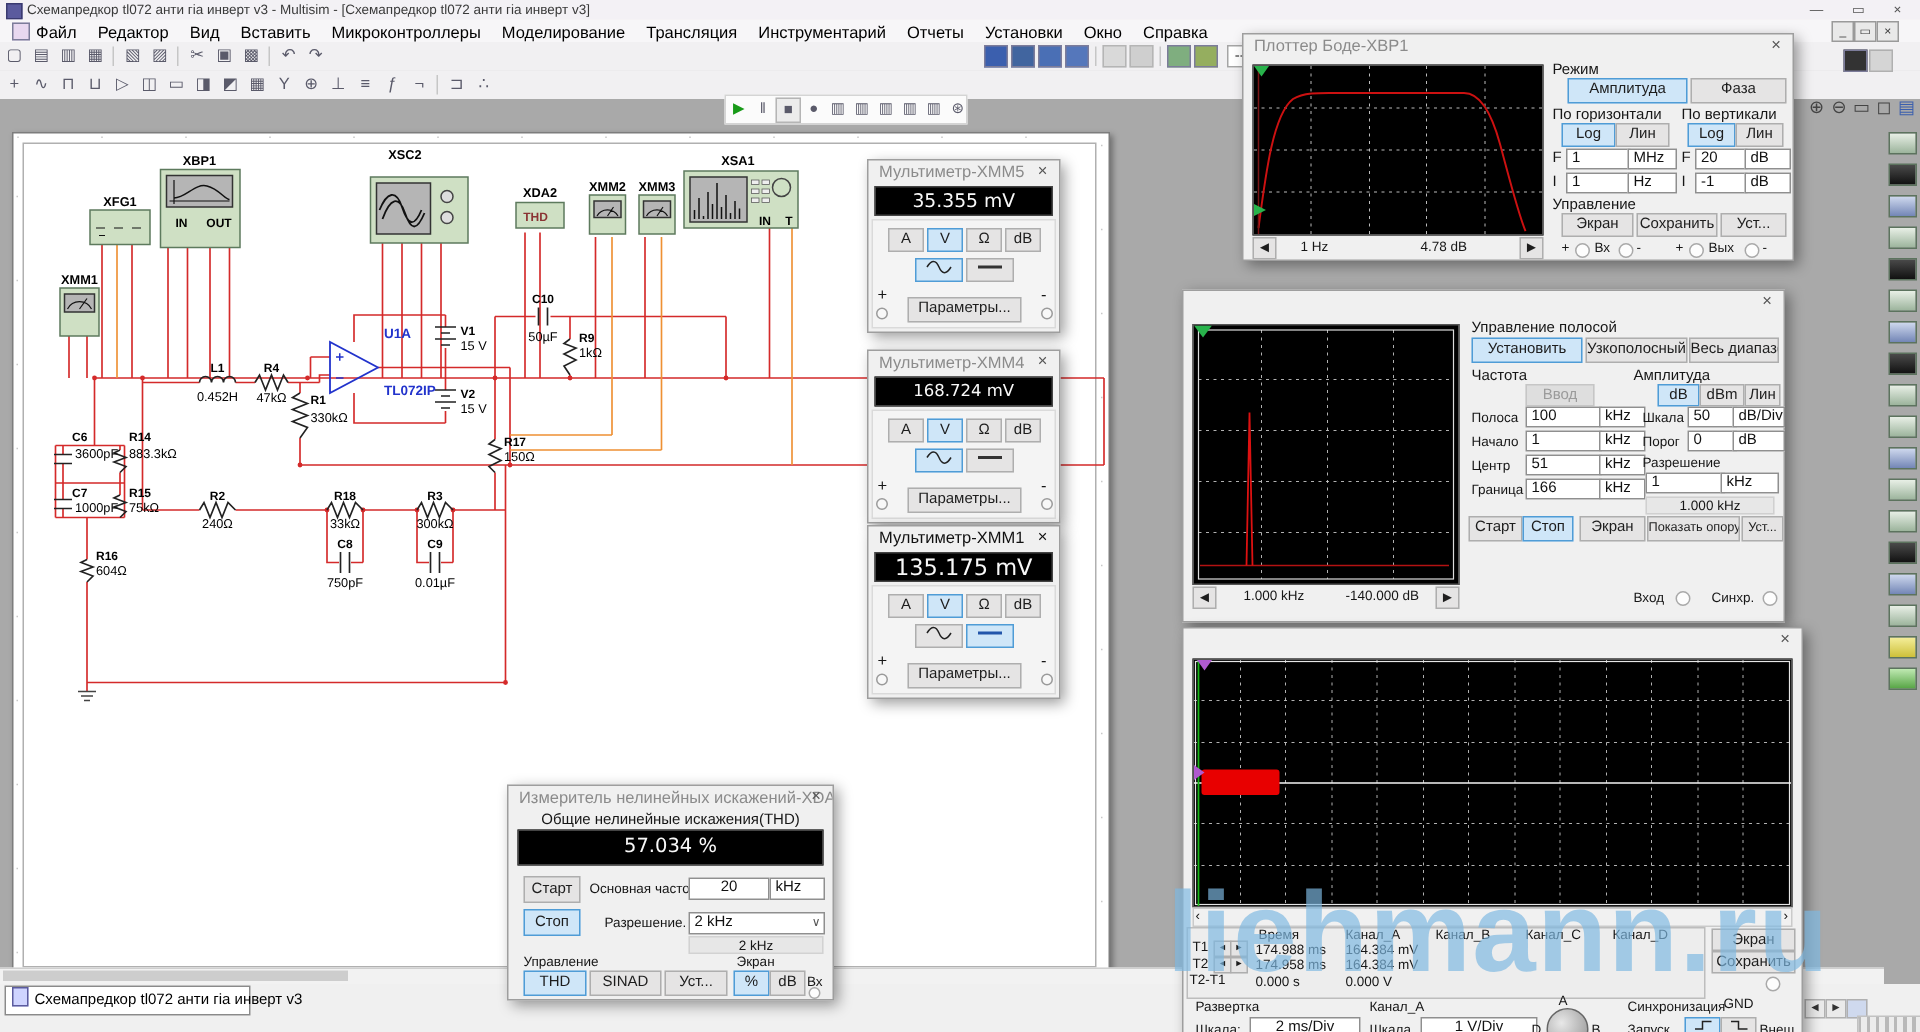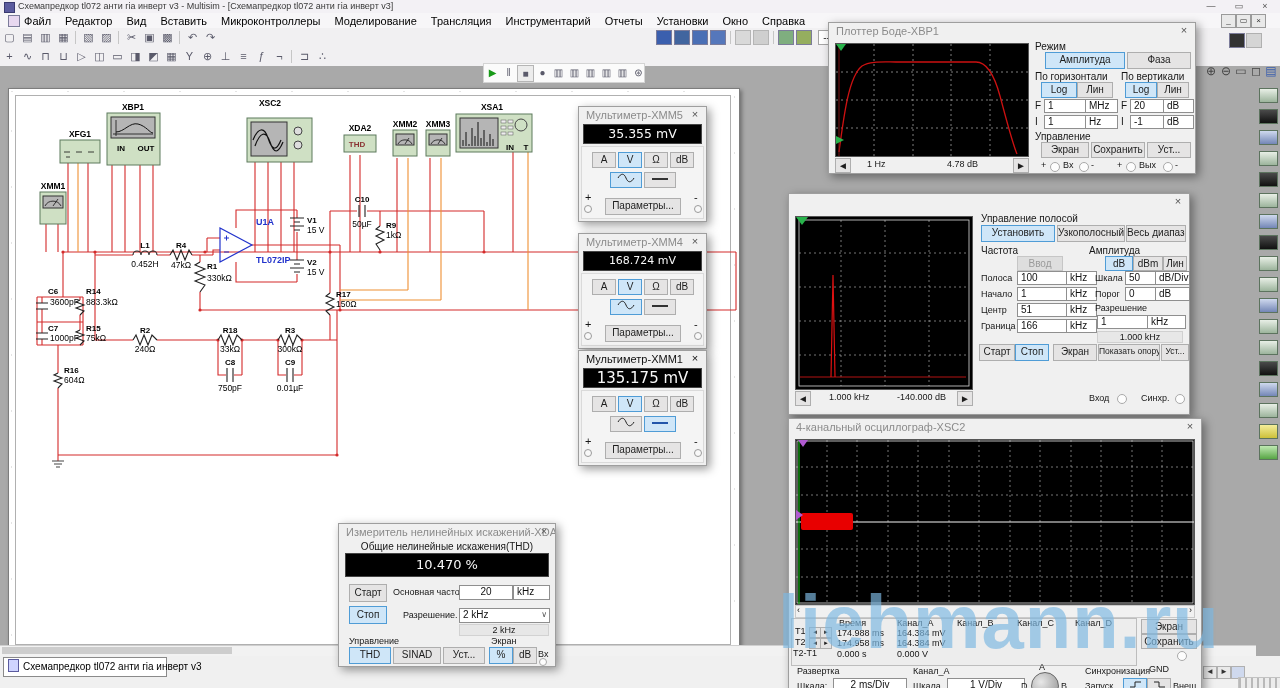--- a/index.html
+++ b/index.html
@@ -464,21 +464,20 @@
   <div class="b" style="left:264px;top:150px;width:42px;height:15px">Экран</div>
   <div class="b" style="left:309px;top:150px;width:60px;height:15px;font-size:8.5px">Показать опору.</div>
   <div class="b" style="left:372px;top:150px;width:26px;height:15px;font-size:8.5px">Уст...</div>
   <div class="l s" style="left:300px;top:199px">Вход</div>
   <div class="rad" style="left:328px;top:200px"></div>
   <div class="l s" style="left:352px;top:199px">Синхр.</div>
   <div class="rad" style="left:386px;top:200px"></div>
  </div>
 
  <div class="win" style="left:788px;top:418px;width:412px;height:274px">
-  <div class="wt">4-канальный осциллограф-XSC2</div>
   <span class="wx">×</span>
   <div class="screen" style="left:6px;top:20px;width:398px;height:164px">
    <svg width="398" height="164">
     <rect x="1" y="1" width="396" height="162" fill="none" stroke="#e6e6e6" stroke-width=".8"></rect>
     <g stroke="#e9e9e9" stroke-width=".6" stroke-dasharray="2,3" opacity=".85">
      <path d="M31,0 V164 M61,0 V164 M92,0 V164 M122,0 V164 M153,0 V164 M183,0 V164 M214,0 V164 M244,0 V164 M275,0 V164 M305,0 V164 M336,0 V164 M366,0 V164"></path>
      <path d="M0,27 H398 M0,55 H398 M0,109 H398 M0,137 H398"></path>
     </g>
     <path d="M0,82 H398" stroke="#f5f5f5" stroke-width="1"></path>
     <path d="M3,0 V164" stroke="#17b417" stroke-width="1.2"></path>
@@ -532,21 +531,21 @@
   <div class="b" style="left:358px;top:259px;width:22px;height:13px"><svg width="13" height="9">
           <path d="M1,2 H6 V7 H12" stroke="#222" fill="none"></path>
         </svg></div>
   <div class="l s" style="left:384px;top:262px">Внеш</div>
  </div>
 
  <div class="win" style="left:338px;top:523px;width:216px;height:142px">
   <div class="wt">Измеритель нелинейных искажений-XDA2</div>
   <span class="wx">×</span>
   <div class="l" style="left:0;top:17px;width:216px;text-align:center">Общие нелинейные искажения(THD)</div>
-  <div class="lcd" style="left:6px;top:29px;width:202px;height:22px;line-height:22px;font-size:13px">10.470 %</div>
+  <div class="lcd" style="left:6px;top:29px;width:202px;height:22px;line-height:22px;font-size:13px">57.034 %</div>
   <div class="b" style="left:10px;top:60px;width:36px;height:16px;line-height:15px">Старт</div>
   <div class="b sel" style="left:10px;top:82px;width:36px;height:16px;line-height:15px">Стоп</div>
   <div class="l s" style="left:54px;top:63px">Основная частота.</div>
   <div class="f c" style="left:120px;top:61px;width:52px;height:13px">20</div>
   <div class="f" style="left:174px;top:61px;width:32px;height:13px">kHz</div>
   <div class="l s" style="left:64px;top:86px">Разрешение.</div>
   <div class="f" style="left:120px;top:84px;width:86px;height:13px"><span>2 kHz</span><span style="position:absolute;right:2px;top:0;font-size:8px;color:#555">∨</span></div>
   <div class="l s" style="left:120px;top:100px;width:88px;text-align:center;background:#e7e7e7;border:1px solid #d2d2d2">2 kHz</div>
   <div class="l s" style="left:10px;top:112px">Управление</div>
   <div class="b sel" style="left:10px;top:123px;width:40px;height:15px">THD</div>

